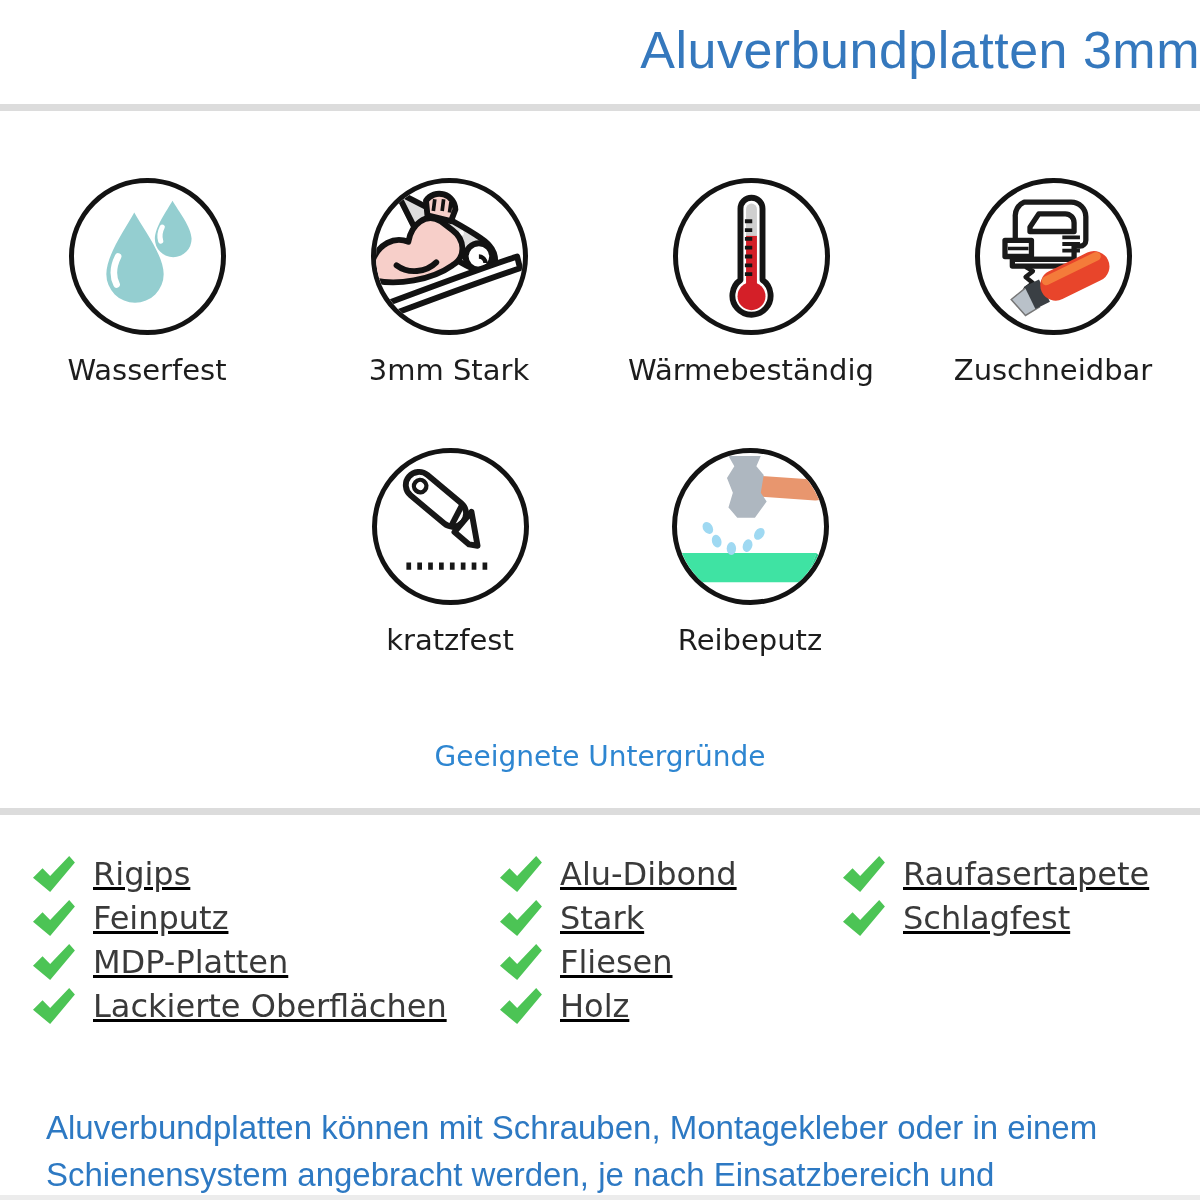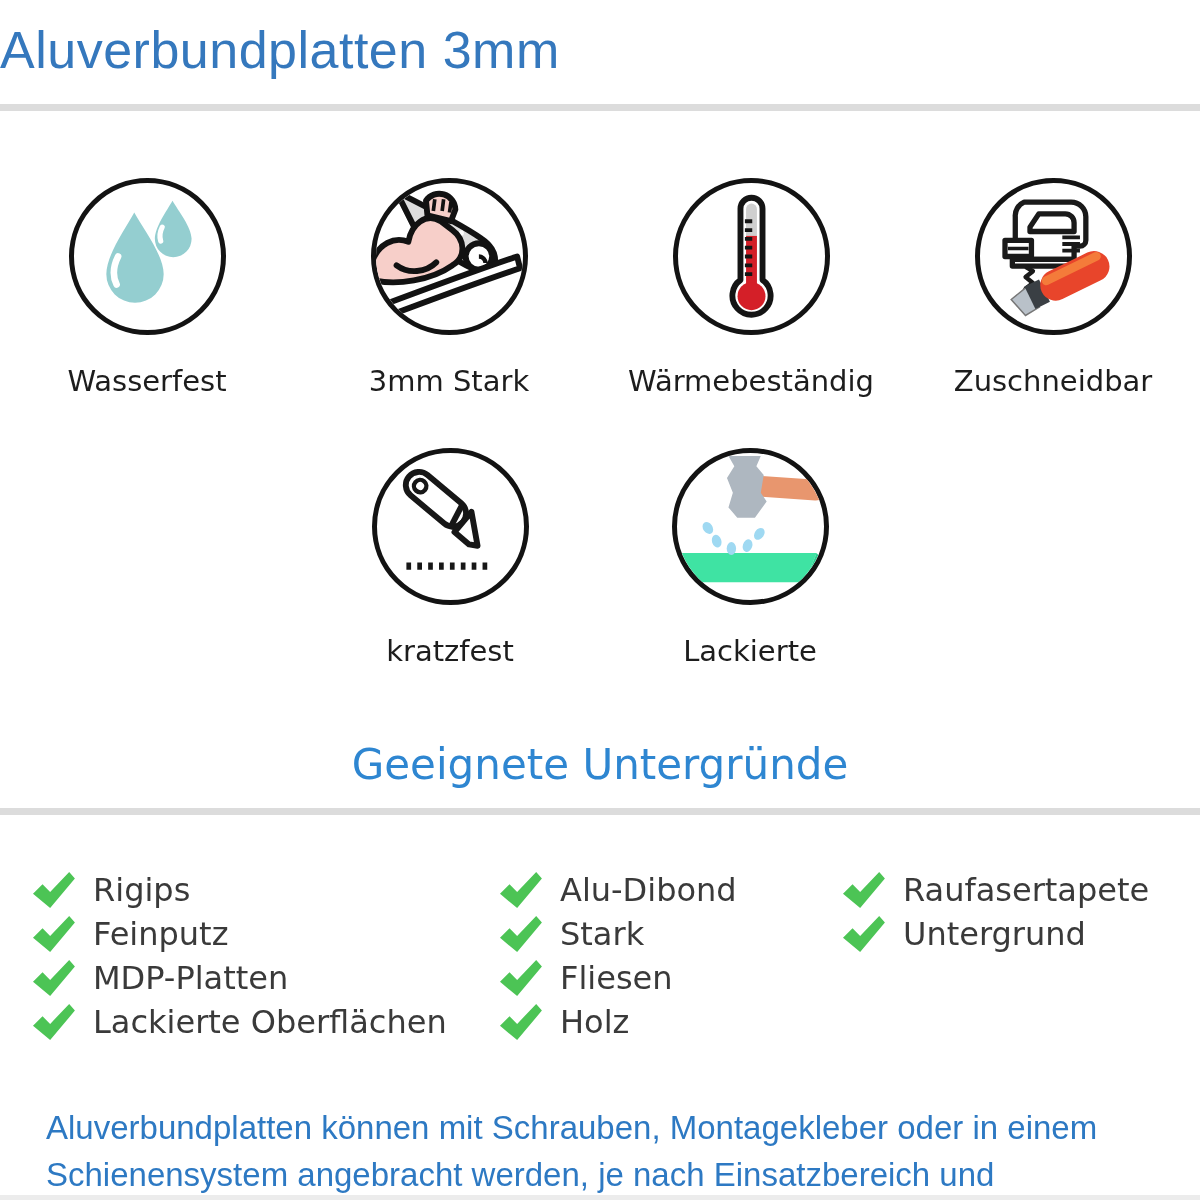--- a/index.html
+++ b/index.html
@@ -1,49 +1,49 @@
 <!DOCTYPE html>
 <html><head>
 <meta charset="utf-8">
 <style>
   html,body{margin:0;padding:0;}
   body{
     width:1200px;height:1200px;background:#ffffff;position:relative;overflow:hidden;
     font-family:"DejaVu Sans", sans-serif;
   }
   .main-title{
-    position:absolute;top:20px;left:0;right:0;text-align:left;
+    position:absolute;top:20px;left:0;right:0;text-align:right;
     font-family:"Liberation Sans", sans-serif;font-size:52px;font-weight:400;
     color:#3578bd;letter-spacing:0.5px;
   }
   .divider{position:absolute;left:0;right:0;height:7px;background:#dcdcdc;}
   #divider-1{top:104px;}
   #divider-2{top:808px;}
   #divider-3{top:1195px;height:5px;background:#ececec;}
 
   .features-row{position:absolute;left:0;right:0;display:flex;}
   #features-row-1{top:178px;padding:0 14px;justify-content:space-between;}
   #features-row-2{top:448px;justify-content:center;gap:34px;}
   .feature{width:266px;display:flex;flex-direction:column;align-items:center;}
   .feature .circle{
     width:147px;height:147px;border:5px solid #131313;border-radius:50%;
     background:#fff;overflow:hidden;position:relative;flex:none;
   }
   .circle svg{position:absolute;left:0;top:0;width:100%;height:100%;}
   .feature .label{
-    margin-top:29px;font-size:29px;color:#1d1d1d;white-space:nowrap;text-align:center;
+    margin-top:18px;font-size:29px;color:#1d1d1d;white-space:nowrap;text-align:center;
   }
 
   .section-title{
     position:absolute;top:740px;left:0;right:0;text-align:center;
-    font-size:42px;color:#2e86d1;font-weight:400;
+    font-size:28px;color:#2e86d1;font-weight:400;
   }
 
   .checklist{position:absolute;top:852px;left:0;right:0;height:230px;}
-  .check-col{position:absolute;top:16px;}
+  .check-col{position:absolute;top:0;text-decoration:underline;}
   #check-col-1{left:30px;}
   #check-col-2{left:497px;}
   #check-col-3{left:840px;}
   .check-item{display:flex;align-items:center;gap:17px;height:44px;}
   .check-item .check-icon{width:46px;height:40px;flex:none;}
   .check-item .check-label{font-size:32px;color:#3a3a3a;white-space:nowrap;}
 
   .footer-note{
     position:absolute;left:46px;top:1104px;right:30px;
     font-family:"Liberation Sans", sans-serif;font-size:33px;color:#2d79c3;
@@ -160,21 +160,21 @@
         <path d="M35 2 H57 L54 9 L59 15 L57 27 L61 33 L53 44 H41 L35 37 L38 27 L34 17 L39 9 Z" fill="#aeb7c0"></path>
         <g fill="#9fd9f2">
           <ellipse cx="21" cy="51" rx="3.2" ry="4.4" transform="rotate(-35 21 51)"></ellipse>
           <ellipse cx="27" cy="60" rx="3.2" ry="4.4" transform="rotate(-18 27 60)"></ellipse>
           <ellipse cx="37" cy="65" rx="3.2" ry="4.4"></ellipse>
           <ellipse cx="48" cy="63" rx="3.2" ry="4.4" transform="rotate(18 48 63)"></ellipse>
           <ellipse cx="56" cy="55" rx="3.2" ry="4.4" transform="rotate(35 56 55)"></ellipse>
         </g>
       </svg>
     </div>
-    <div class="label">Lackierte</div>
+    <div class="label">Reibeputz</div>
   </div>
 </div>
 
 <div class="section-title">Geeignete Untergründe</div>
 <div class="divider" id="divider-2"></div>
 
 <div class="checklist">
 
   <div class="check-col" id="check-col-1">
     <div class="check-item">
@@ -234,21 +234,21 @@
     <div class="check-item">
       <svg class="check-icon" viewBox="0 0 48 42">
           <polygon points="3,25 13,15 21,23 41,2 47,9 21,40" fill="#4cc455"></polygon>
         </svg>
       <span class="check-label">Raufasertapete</span>
     </div>
     <div class="check-item">
       <svg class="check-icon" viewBox="0 0 48 42">
           <polygon points="3,25 13,15 21,23 41,2 47,9 21,40" fill="#4cc455"></polygon>
         </svg>
-      <span class="check-label">Untergrund</span>
+      <span class="check-label">Schlagfest</span>
     </div>
   </div>
 </div>
 
 <div class="footer-note">
   <div>Aluverbundplatten können mit Schrauben, Montagekleber oder in einem</div>
   <div>Schienensystem angebracht werden, je nach Einsatzbereich und Untergrund.</div>
 </div>
 
 <div class="divider" id="divider-3"></div>

